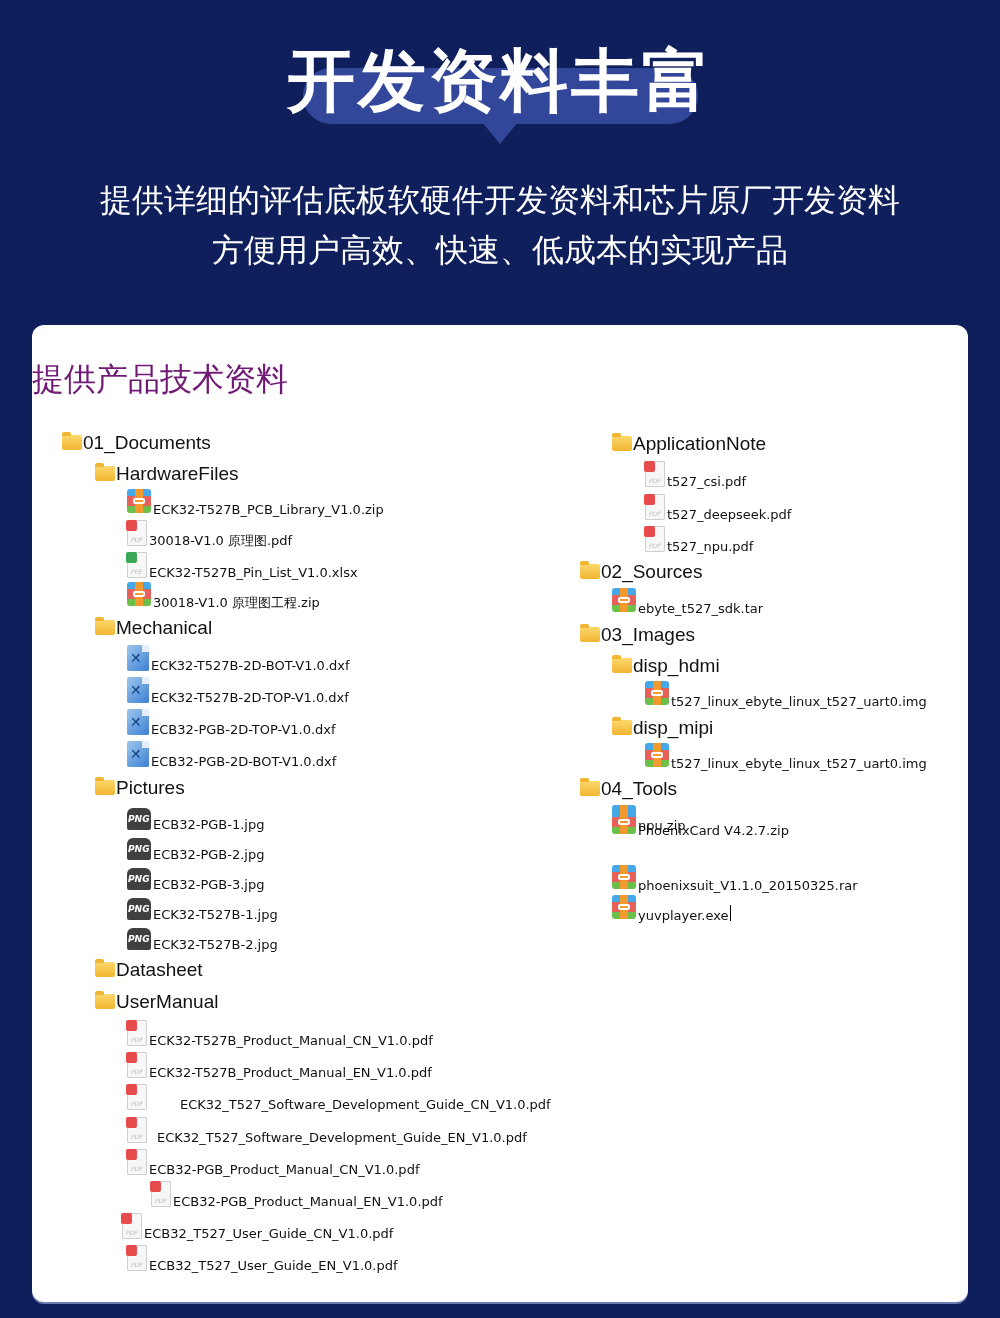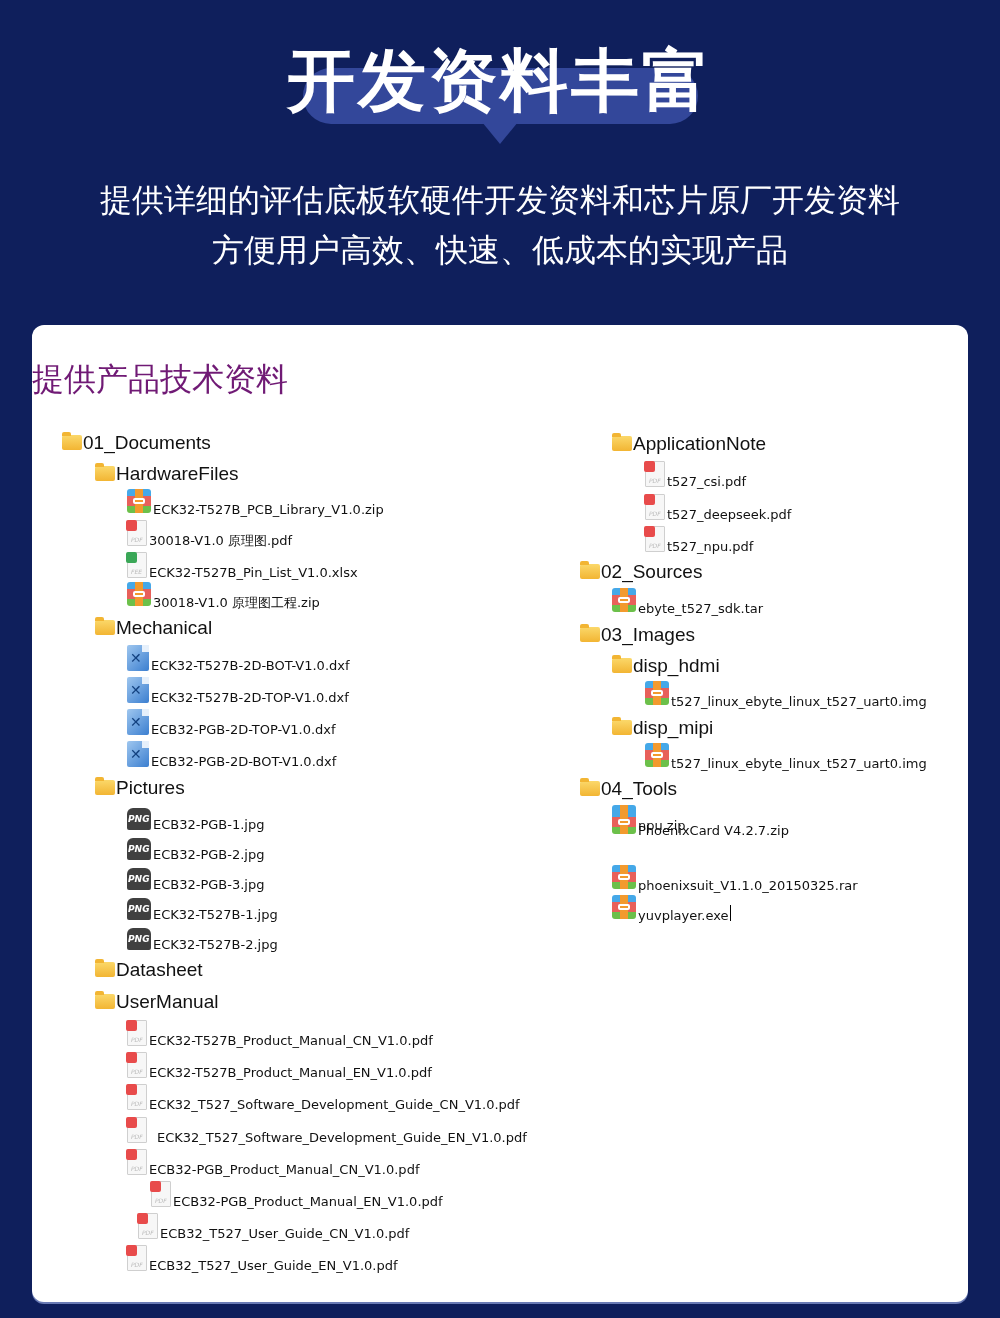--- a/index.html
+++ b/index.html
@@ -219,21 +219,21 @@
       </span>
       <span class="label">ECK32-T527B_Product_Manual_CN_V1.0.pdf</span>
     </div>
     <div class="tree-item file" style="left: 127px; top: 1052px;">
       <span class="ficon ic-doc ic-pdf">
         <i class="badge"></i>
         <i class="tag">PDF</i>
       </span>
       <span class="label">ECK32-T527B_Product_Manual_EN_V1.0.pdf</span>
     </div>
-    <div class="tree-item file" style="left: 127px; top: 1084px;">
+    <div class="tree-item file" style="left: 127px; top: 1084px; gap: 31px;">
       <span class="ficon ic-doc ic-pdf">
         <i class="badge"></i>
         <i class="tag">PDF</i>
       </span>
       <span class="label">ECK32_T527_Software_Development_Guide_CN_V1.0.pdf</span>
     </div>
     <div class="tree-item file" style="left: 127px; top: 1117px; gap: 8px;">
       <span class="ficon ic-doc ic-pdf">
         <i class="badge"></i>
         <i class="tag">PDF</i>
@@ -247,21 +247,21 @@
       </span>
       <span class="label">ECB32-PGB_Product_Manual_CN_V1.0.pdf</span>
     </div>
     <div class="tree-item file" style="left: 127px; top: 1181px; padding-left: 24px;">
       <span class="ficon ic-doc ic-pdf">
         <i class="badge"></i>
         <i class="tag">PDF</i>
       </span>
       <span class="label">ECB32-PGB_Product_Manual_EN_V1.0.pdf</span>
     </div>
-    <div class="tree-item file" style="left: 138px; top: 1213px;">
+    <div class="tree-item file" style="left: 122px; top: 1213px;">
       <span class="ficon ic-doc ic-pdf">
         <i class="badge"></i>
         <i class="tag">PDF</i>
       </span>
       <span class="label">ECB32_T527_User_Guide_CN_V1.0.pdf</span>
     </div>
     <div class="tree-item file" style="left: 127px; top: 1245px;">
       <span class="ficon ic-doc ic-pdf">
         <i class="badge"></i>
         <i class="tag">PDF</i>

